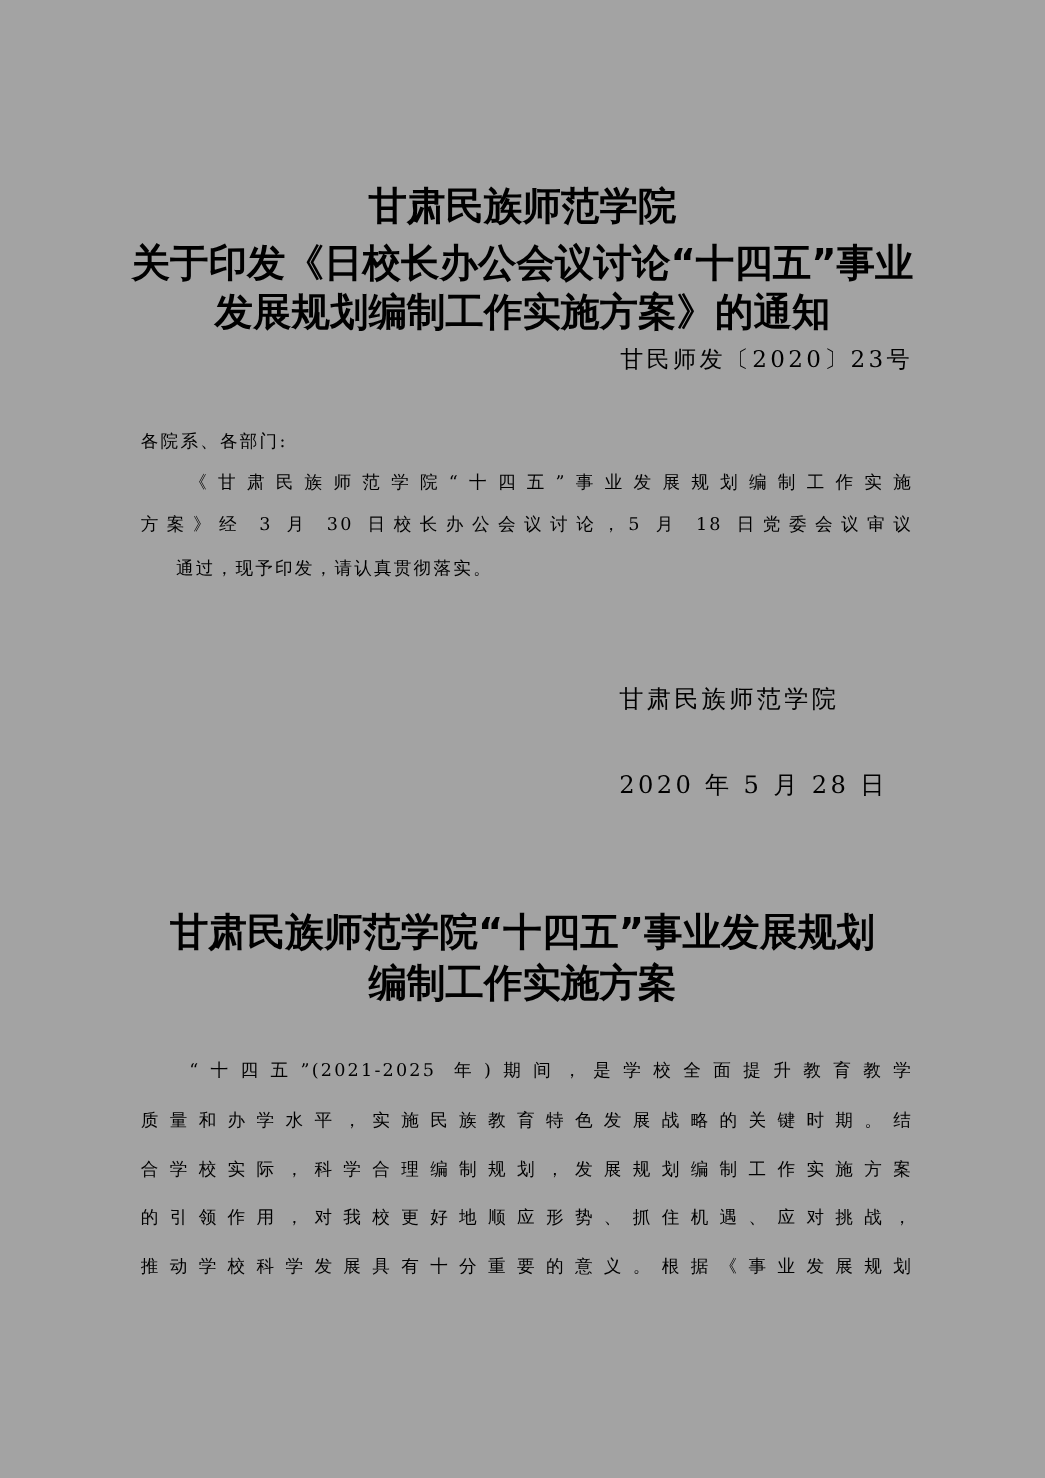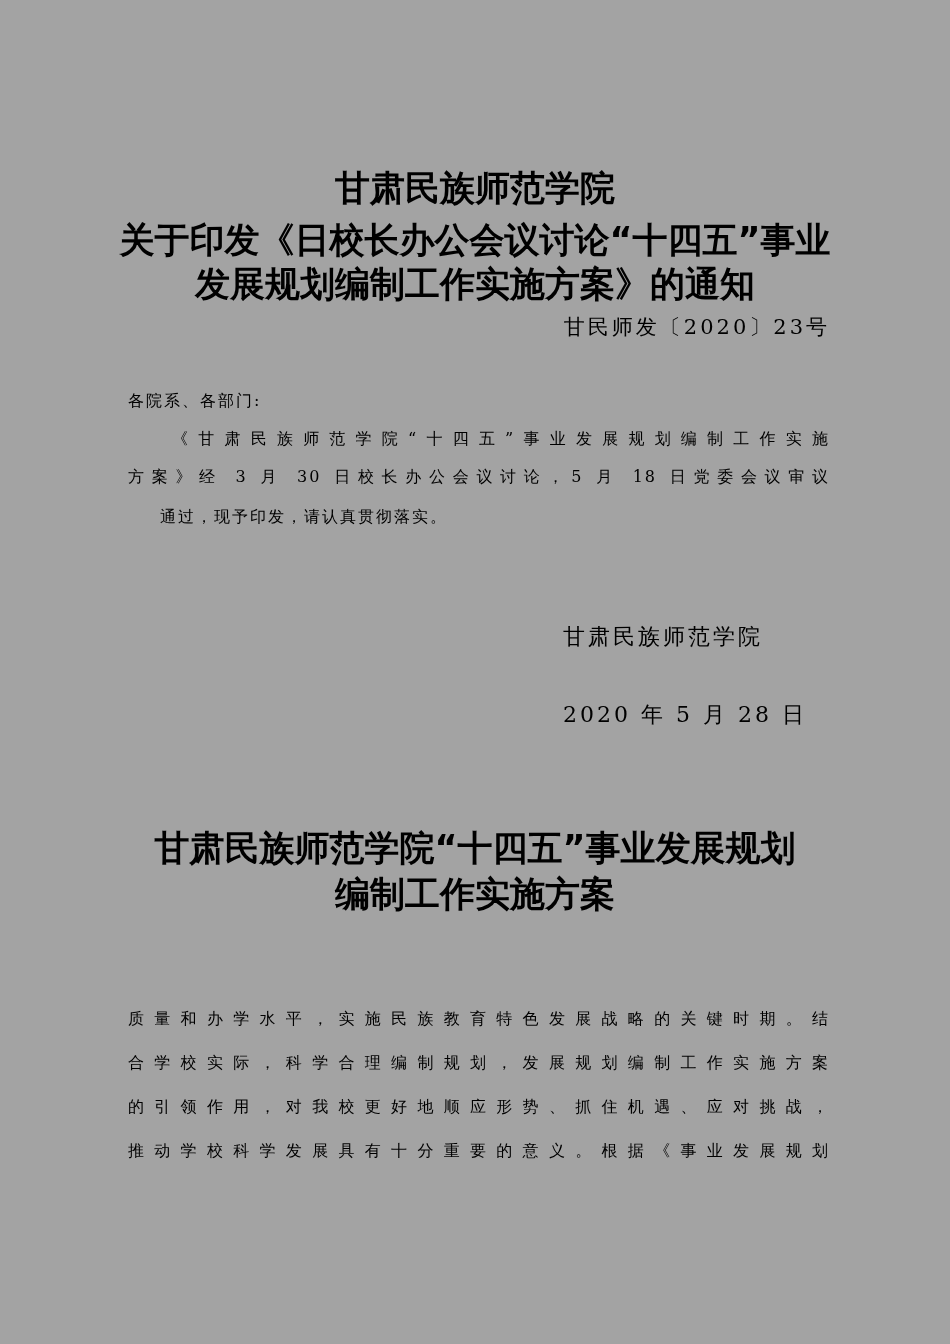--- a/index.html
+++ b/index.html
@@ -84,18 +84,19 @@
   <div class="body-line" style="top:424px; left:172px; width:658px;">《甘肃民族师范学院“十四五”事业发展规划编制工作实施</div>
   <div class="body-line" style="top:462px;">方案》经 3 月 30 日校长办公会议讨论，5 月 18 日党委会议审议</div>
   <div class="body-line no-justify" style="top:502px;margin-left:32px;">通过，现予印发，请认真贯彻落实。</div>
 
   <div class="sign-line" style="top:622px;">甘肃民族师范学院</div>
   <div class="sign-line" style="top:700px;">2020 年 5 月 28 日</div>
 
   <div class="title-line" style="top:826px;">甘肃民族师范学院“十四五”事业发展规划</div>
   <div class="title-line" style="top:872px;">编制工作实施方案</div>
 
+  <div class="body-line" style="top:958px; left:172px; width:658px;">“十四五”(2021-2025 年)期间，是学校全面提升教育教学</div>
   <div class="body-line" style="top:1004px;">质量和办学水平，实施民族教育特色发展战略的关键时期。结</div>
   <div class="body-line" style="top:1048px;">合学校实际，科学合理编制规划，发展规划编制工作实施方案</div>
   <div class="body-line" style="top:1092px;">的引领作用，对我校更好地顺应形势、抓住机遇、应对挑战，</div>
   <div class="body-line" style="top:1136px;">推动学校科学发展具有十分重要的意义。根据《事业发展规划</div>
 
 </div>
 
 </body></html>

